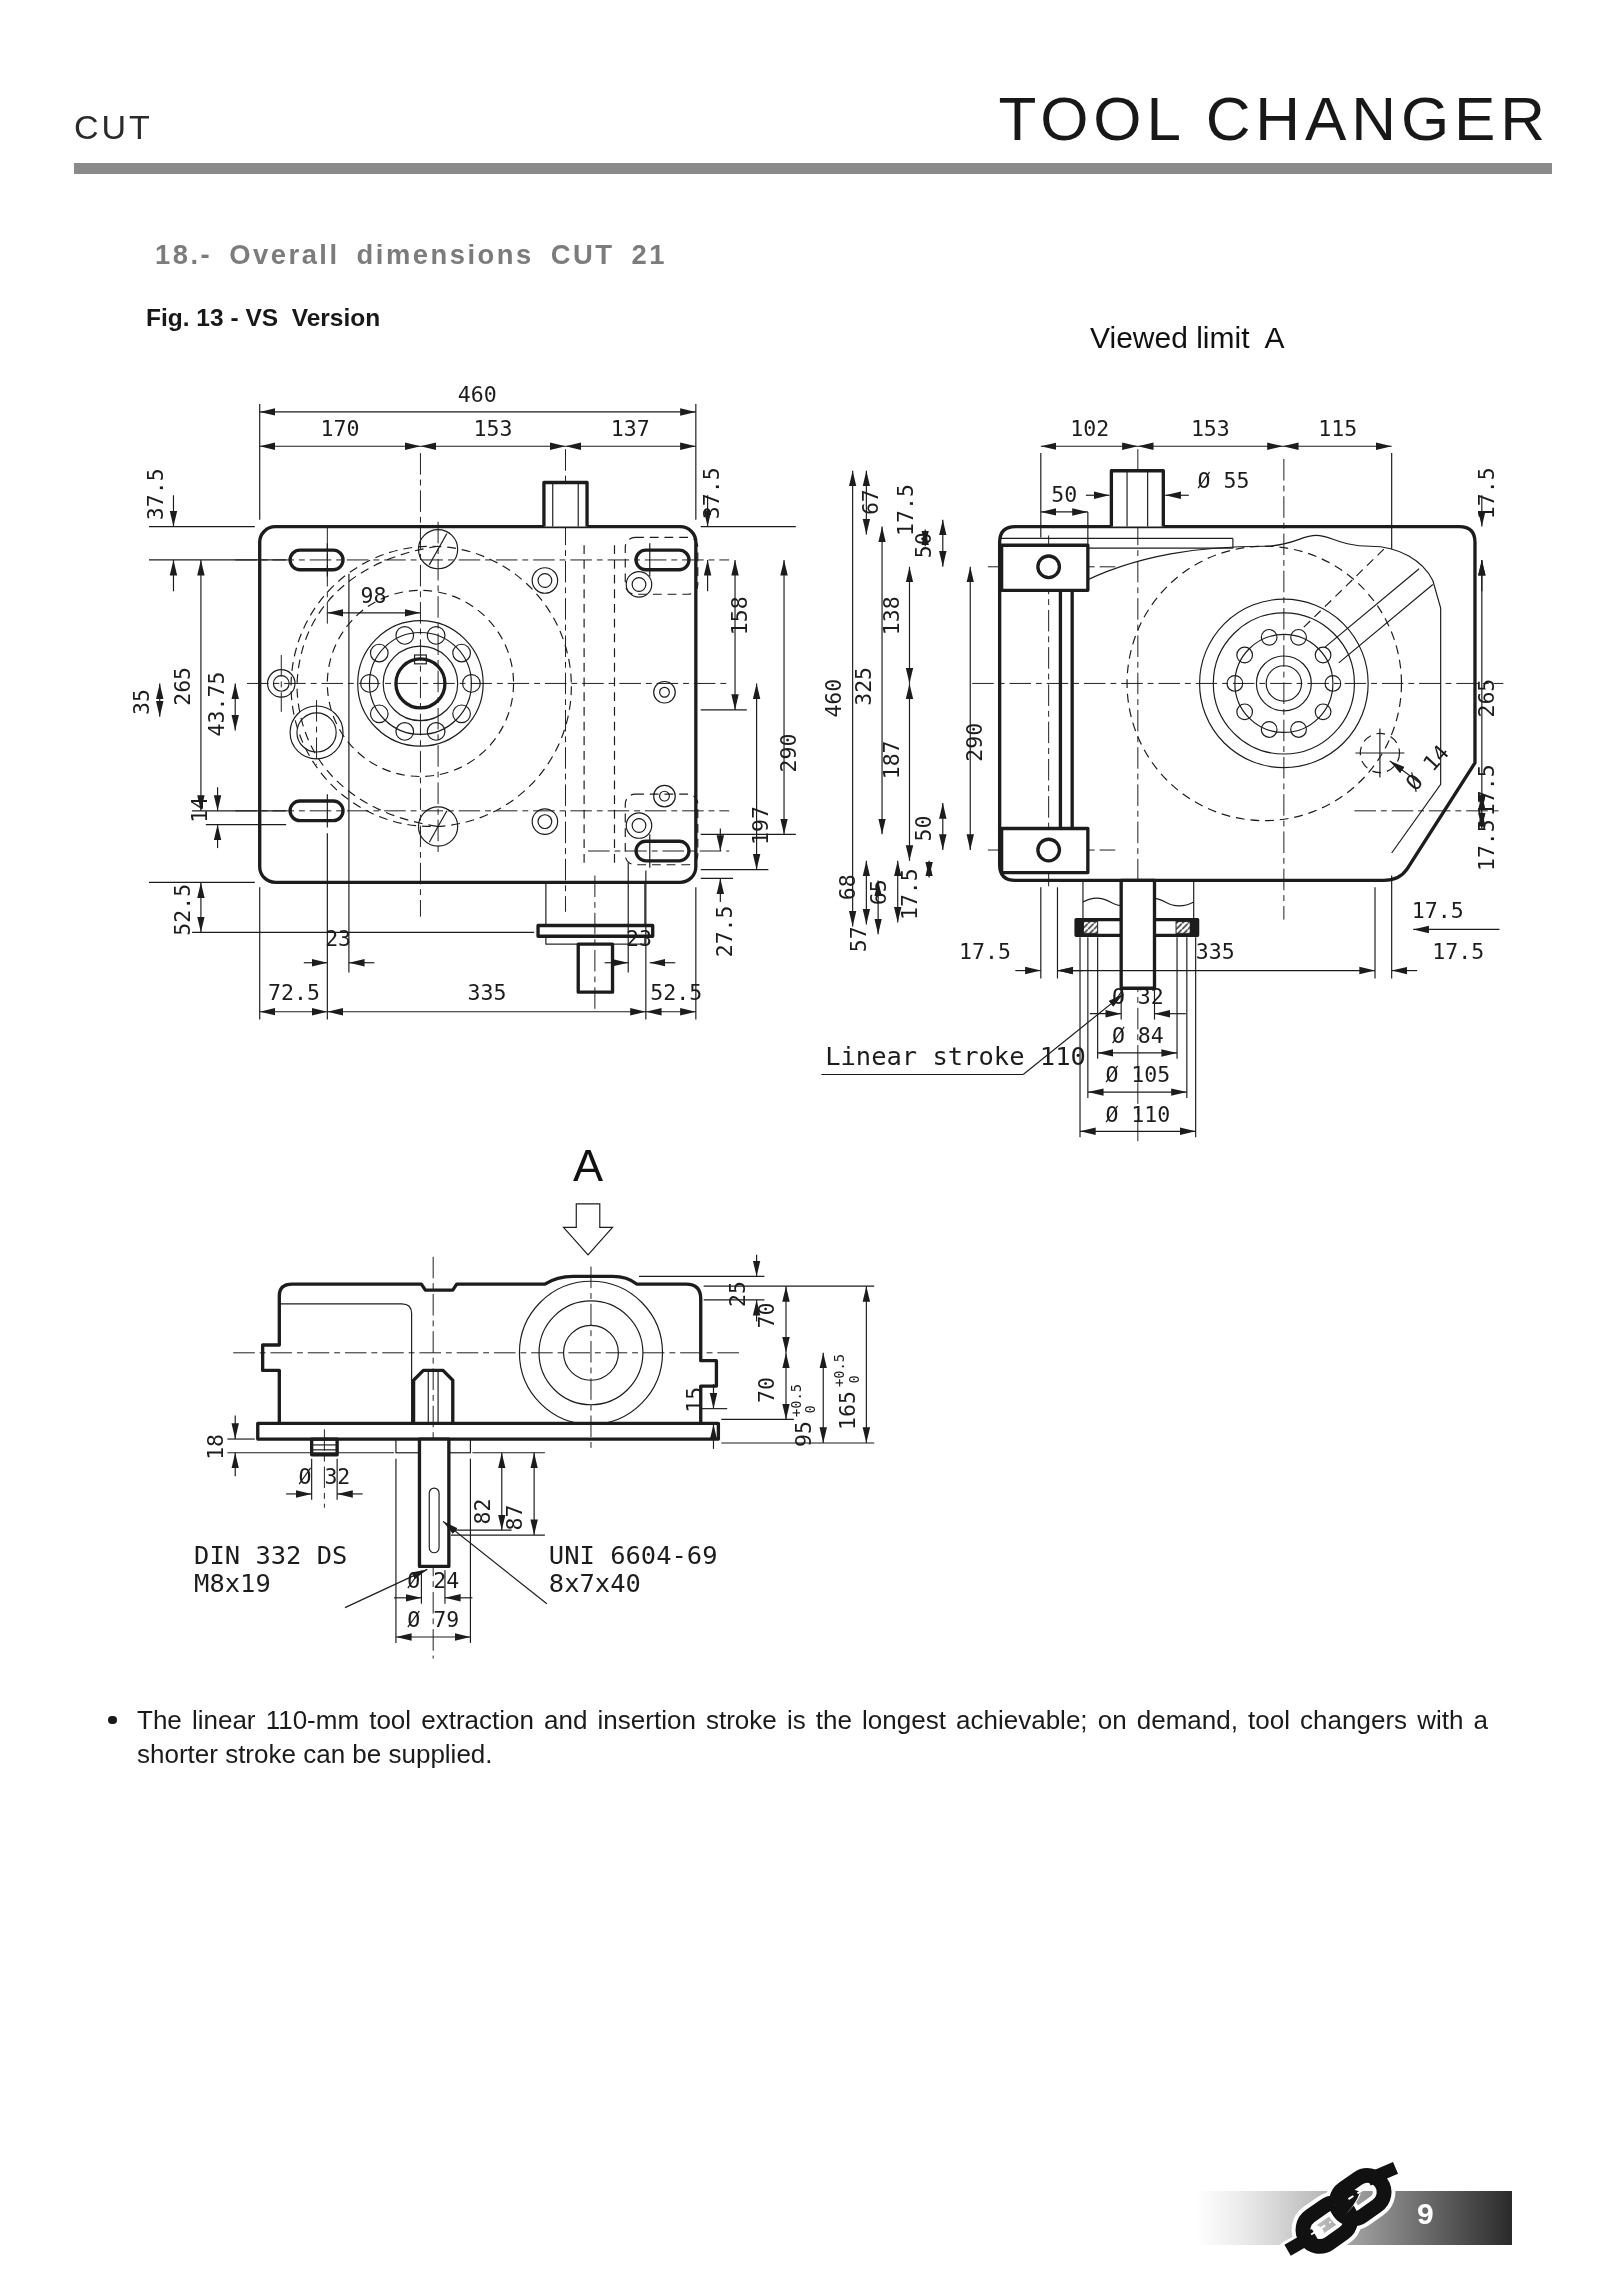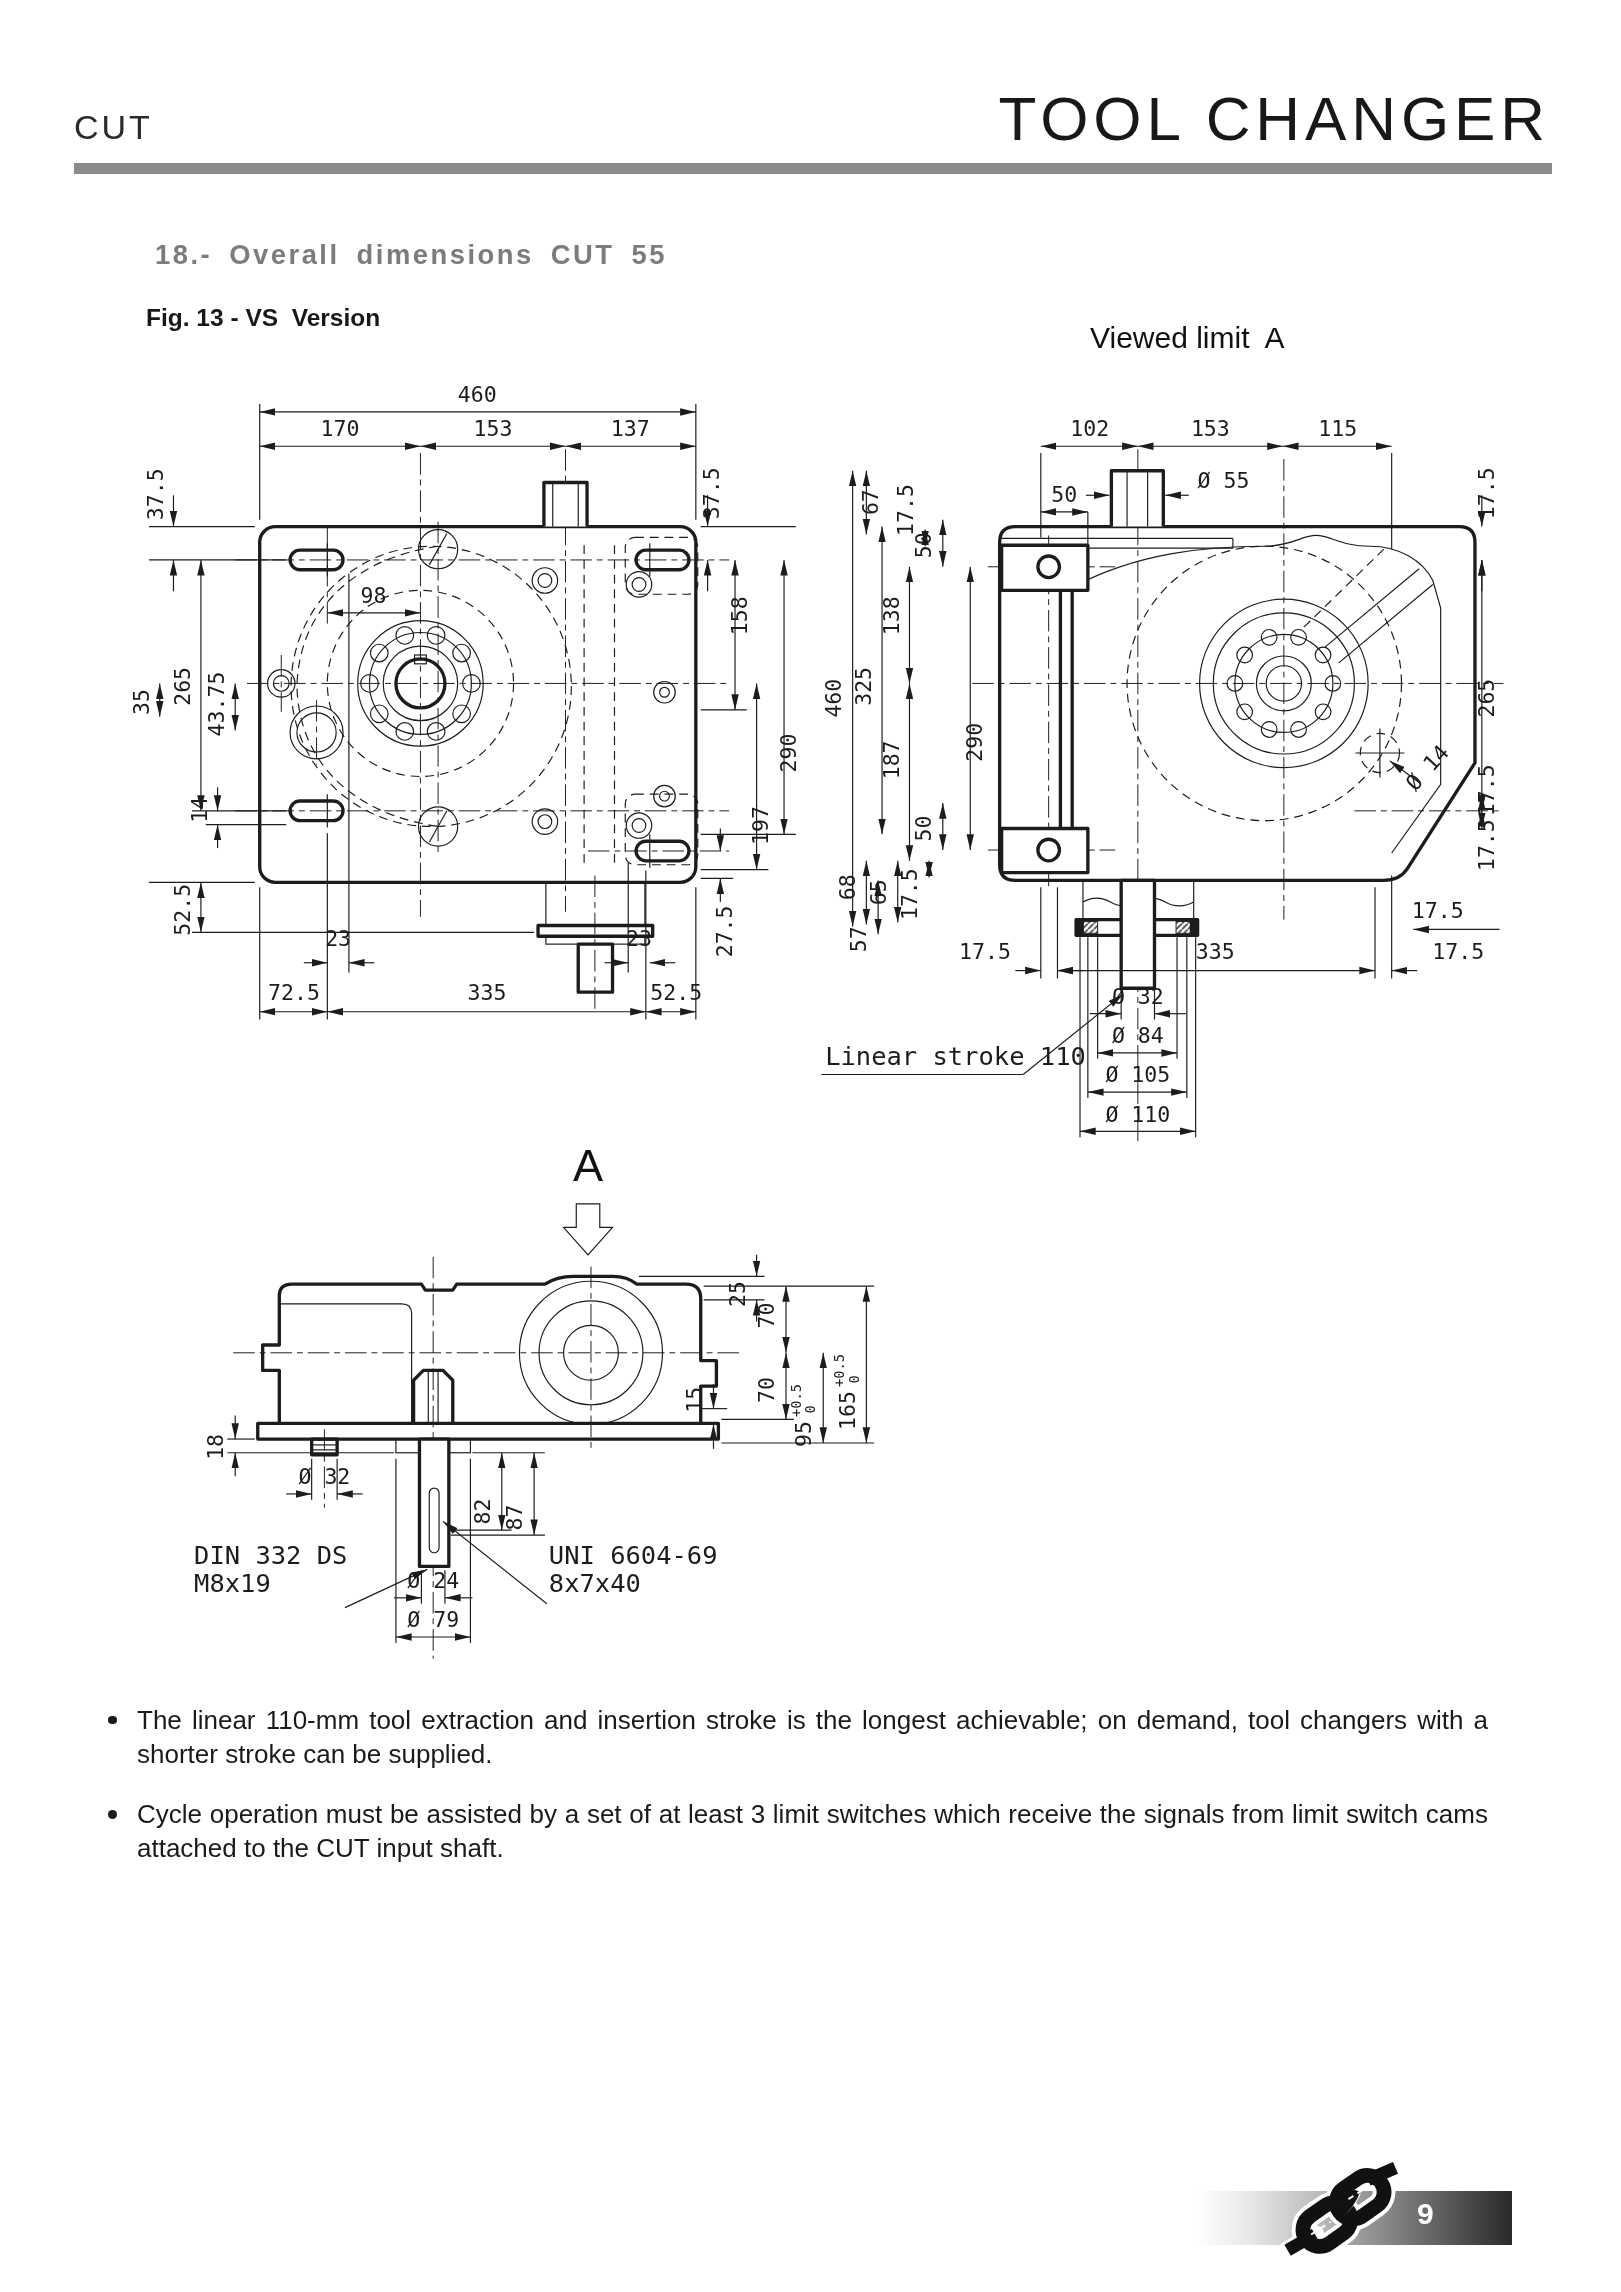--- a/index.html
+++ b/index.html
@@ -27,21 +27,21 @@
   .dts{font-family:"DejaVu Sans Mono",monospace;font-size:22px;fill:#1c1c1c;text-anchor:start;}
   .dtb{font-family:"DejaVu Sans Mono",monospace;font-size:26px;fill:#1c1c1c;text-anchor:start;}
   .alab{font-family:"Liberation Sans",sans-serif;font-size:46px;fill:#111;text-anchor:middle;}
 </style>
 </head>
 <body>
 
 <div class="abs brand">CUT</div>
 <div class="abs doctitle">TOOL CHANGER</div>
 <div class="abs rule"></div>
-<div class="abs sechead">18.- Overall dimensions CUT 55</div>
+<div class="abs sechead">18.- Overall dimensions CUT 21</div>
 <div class="abs figcap">Fig. 13 - VS  Version</div>
 <div class="abs viewhead">Viewed limit  A</div>
 
 <svg width="1621" height="2293" viewBox="0 0 1654 2339">
   <defs>
     <marker id="ar" markerWidth="17" markerHeight="10" refX="16" refY="5" orient="auto-start-reverse" markerUnits="userSpaceOnUse">
       <path d="M16,5 L0,1.2 L0,8.8 z" fill="#1c1c1c"></path>
     </marker>
     <pattern id="h1" width="6" height="6" patternUnits="userSpaceOnUse">
       <path d="M0,6 L6,0" stroke="#1c1c1c" stroke-width="1.4"></path>
@@ -470,21 +470,20 @@
       <line class="dim" x1="728" y1="1412" x2="728" y2="1437" marker-end="url(#ar)"></line>
       <line class="dim" x1="728" y1="1478" x2="728" y2="1453" marker-end="url(#ar)"></line>
       <line class="tn" x1="716" y1="1437" x2="742" y2="1437"></line>
       <text class="dt" transform="rotate(-90 716 1428)" x="716" y="1428">15</text>
     </g>
   </g>
 </svg>
 
 <div class="abs notes">
   <div class="note">The linear 110-mm tool extraction and insertion stroke is the longest achievable; on demand, tool changers with a shorter stroke can be supplied.</div>
-  <div class="note">Cycle operation must be assisted by a set of at least 3 limit switches which receive the signals from limit switch cams attached to the CUT input shaft.</div>
 </div>
 
 <div class="abs pagebar"></div>
 <svg class="abs" style="left:1266px;top:2148px;" width="157" height="123" viewBox="0 0 160 125">
   <g>
     <line x1="22" y1="104" x2="50" y2="88" stroke="#fff" stroke-width="19" stroke-linecap="round"></line>
     <line x1="104" y1="32" x2="132" y2="20" stroke="#fff" stroke-width="19" stroke-linecap="round"></line>
     <rect x="36" y="61" width="52" height="34" rx="17" transform="rotate(-35 62 78)" fill="none" stroke="#fff" stroke-width="23"></rect>
     <rect x="70" y="33" width="52" height="34" rx="17" transform="rotate(-35 96 50)" fill="none" stroke="#fff" stroke-width="23"></rect>
     <line x1="22" y1="104" x2="50" y2="88" stroke="#111" stroke-width="13" stroke-linecap="butt"></line>

